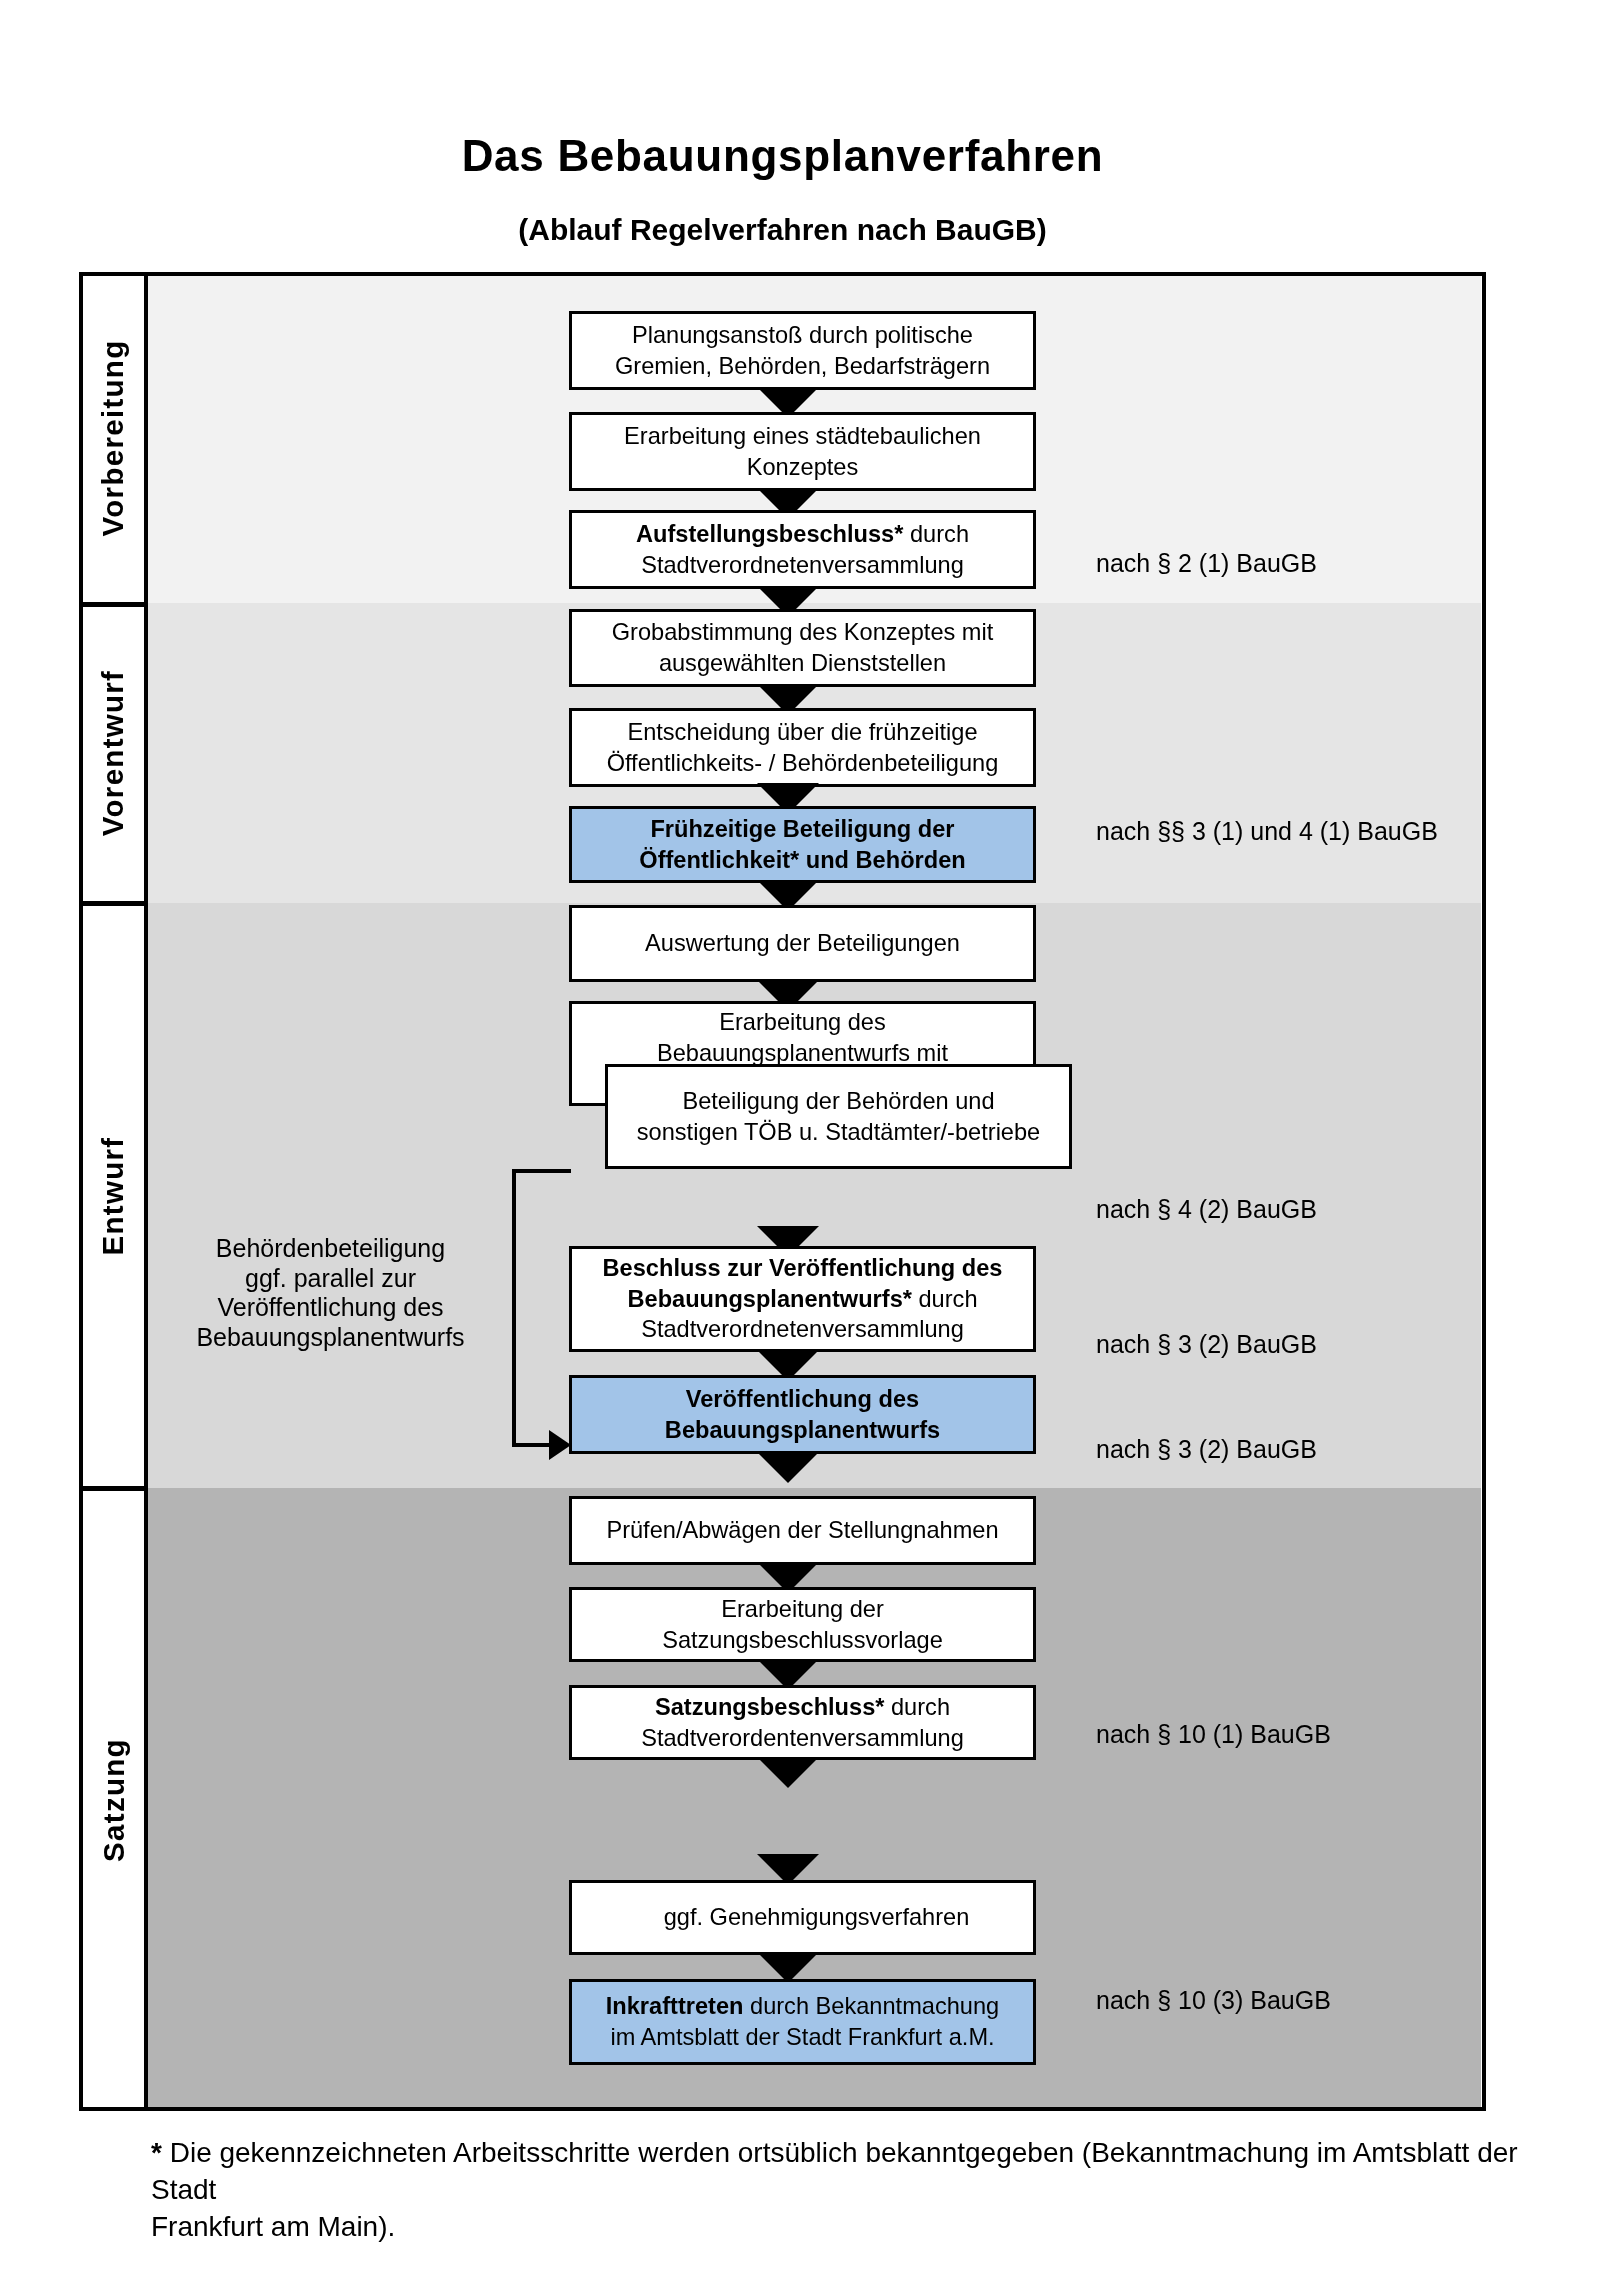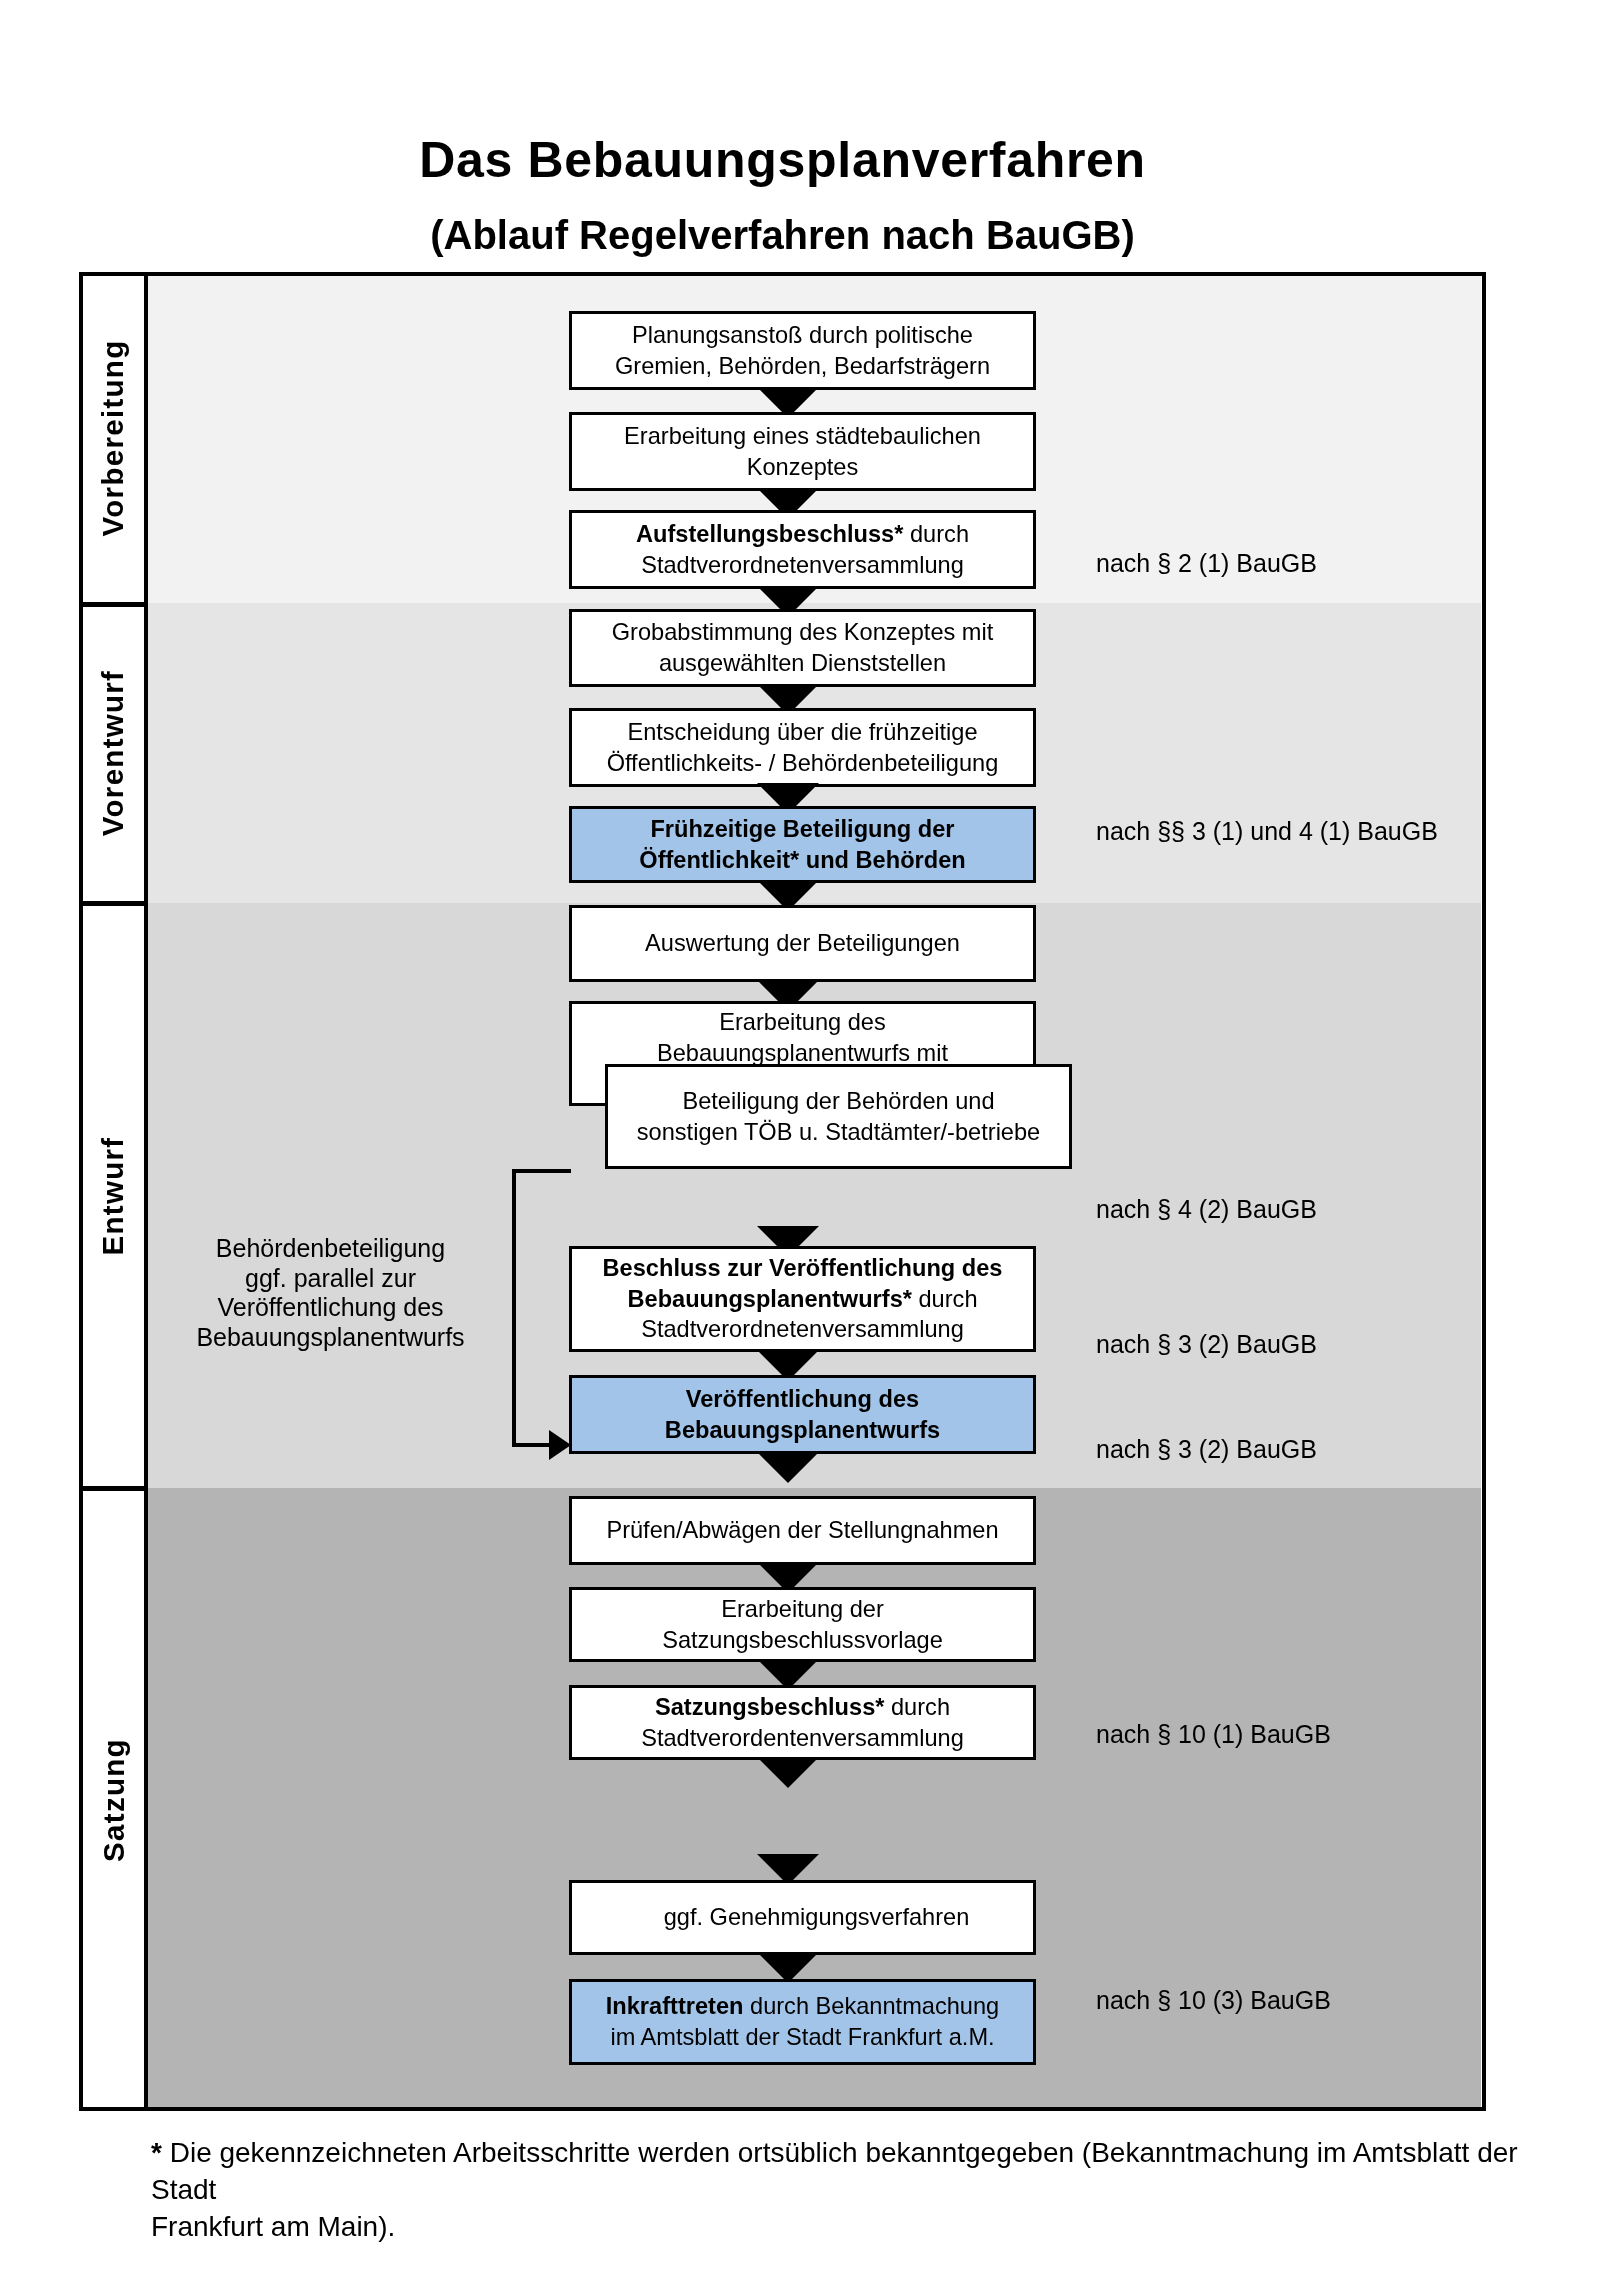--- a/index.html
+++ b/index.html
@@ -2,25 +2,25 @@
 <html style="font-size:10.5px"><head>
 <meta charset="utf-8">
 <style>
   html,body { margin:0; padding:0; background:#fff; }
   .page {
     position:relative; width:1623px; height:2295px; background:#ffffff;
     font-family:"Liberation Sans", sans-serif; color:#000; overflow:hidden;
   }
   .title {
     position:absolute; left:79px; top:131px; width:1407px;
-    text-align:center; font-size:50px; font-weight:bold; letter-spacing:0.7px;
+    text-align:center; font-size:44px; font-weight:bold; letter-spacing:0.7px;
   }
   .subtitle {
     position:absolute; left:79px; top:213px; width:1407px;
-    text-align:center; font-size:40px; font-weight:bold;
+    text-align:center; font-size:30px; font-weight:bold;
   }
   .outer {
     position:absolute; left:79px; top:272px; width:1407px; height:1839px;
     border:4.6px solid #000; box-sizing:border-box; background:#fff;
   }
   .sec { position:absolute; left:148px; width:1333px; }
   .sec1 { top:276px;  height:327px; background:#f2f2f2; }
   .sec2 { top:603px;  height:300px; background:#e5e5e5; }
   .sec3 { top:903px; height:585px; background:#d8d8d8; }
   .sec4 { top:1488px; height:619px; background:#b4b4b4; }

